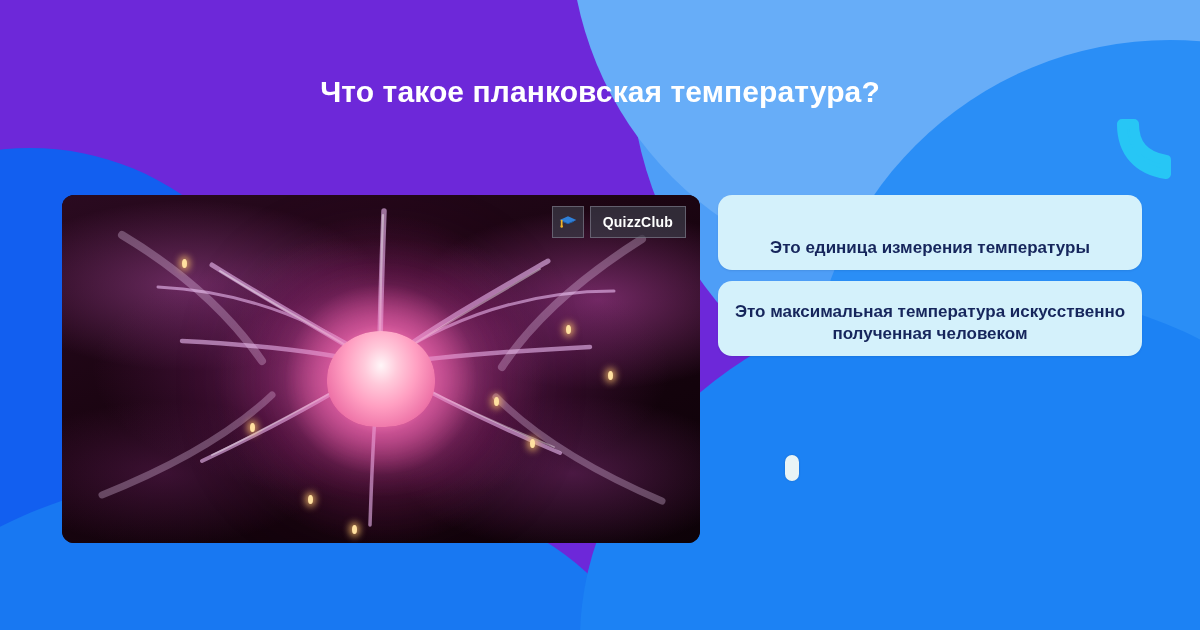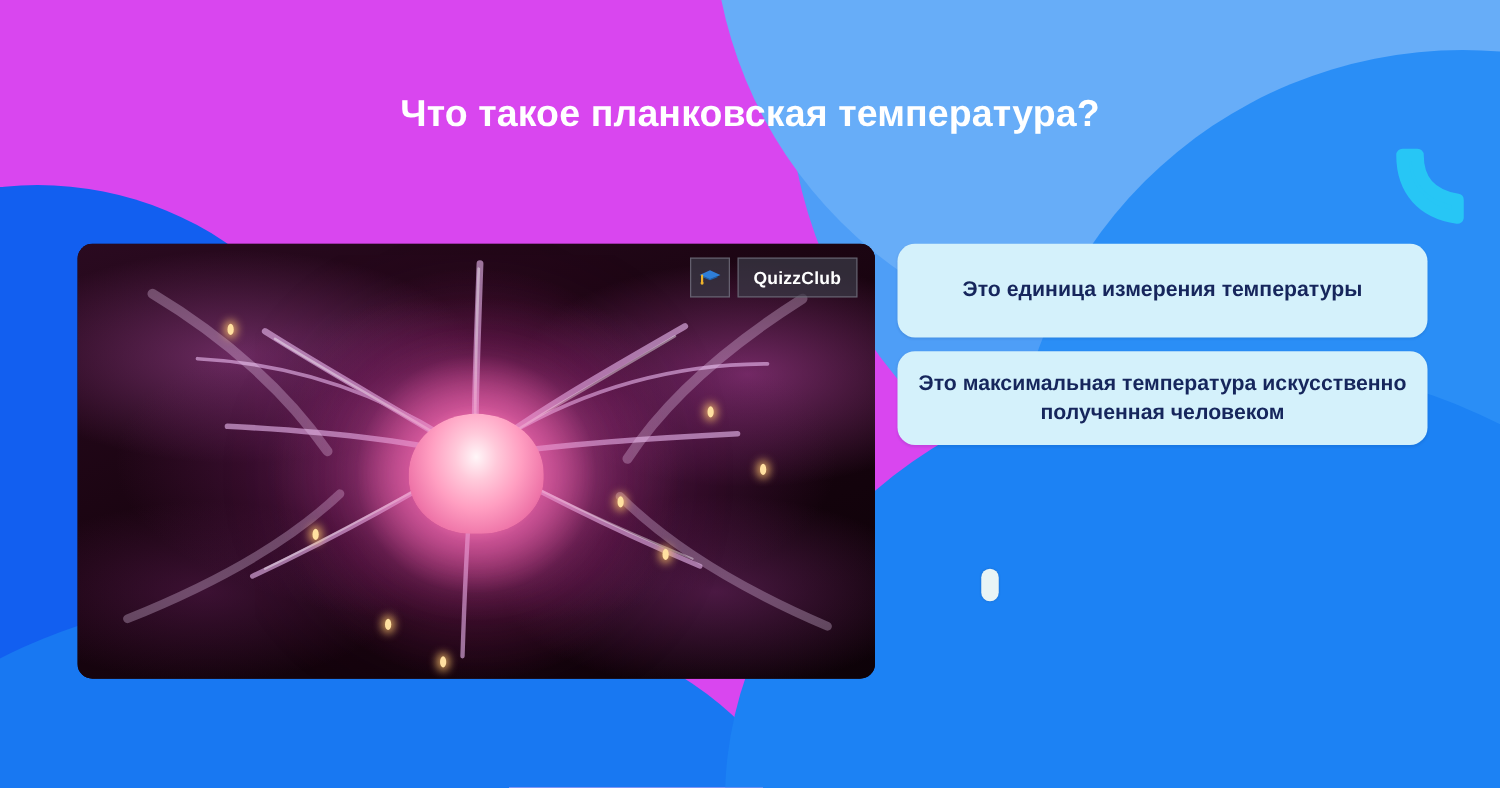--- a/index.html
+++ b/index.html
@@ -6,21 +6,21 @@
   html, body {
     width:1200px; height:630px;
     overflow:hidden;
     font-family:"Liberation Sans", sans-serif;
   }
 
   
   .poster {
     position:relative;
     width:1200px; height:630px;
-    background:#d946ef;
+    background:#6d28d9;
     overflow:hidden;
   }
 
   
   .bg-layer { position:absolute; inset:0; overflow:hidden; pointer-events:none; }
 
   .blob-dark-left {
     position:absolute;
     left:-240px; top:148px;
     width:540px; height:540px;
@@ -169,21 +169,21 @@
   }
   .answer {
     background:#d4f1fb;
     border-radius:14px;
     color:#16265c;
     font-size:17px;
     font-weight:bold;
     line-height:1.33;
     text-align:center;
     display:flex;
-    align-items:center;
+    align-items:flex-end;
     justify-content:center;
     padding:10px 16px;
     box-shadow:0 1px 2px rgba(0,30,80,.10);
   }
   .answer.two-line { height:75px; }
   .answer.one-line { height:75px; }
 
   
   .nub {
     position:absolute;

